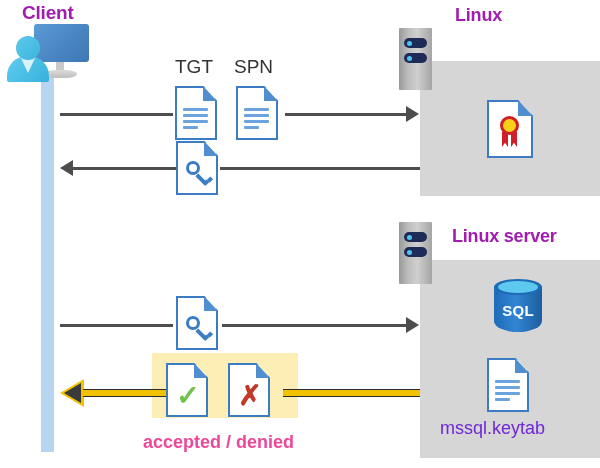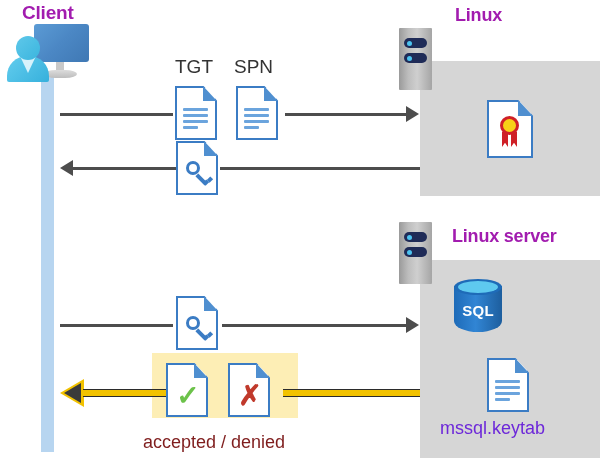--- a/index.html
+++ b/index.html
@@ -57,21 +57,22 @@
     left: 440px;
     top: 418px;
     font-size: 18px;
     color: #6d28d9;
     font-family: "Liberation Sans", sans-serif;
   }
   #verdict-label {
     left: 143px;
     top: 432px;
     font-size: 18px;
-    color: #7f1d1d;
+    color: #ec4899;
+    font-weight: bold;
   }
 
   
   .doc-caption {
     font-size: 19px;
     color: #333333;
   }
   #tgt-caption { left: 175px; top: 56px; }
   #spn-caption { left: 234px; top: 56px; }
 
@@ -265,21 +266,21 @@
   .ribbon-l, .ribbon-r {
     position: absolute;
     top: 32px;
     width: 6px; height: 15px;
     background: #cf2027;
   }
   .ribbon-l { left: 15px; clip-path: polygon(0 0,100% 0,100% 100%,50% 72%,0 100%); }
   .ribbon-r { left: 24px; clip-path: polygon(0 0,100% 0,100% 100%,50% 72%,0 100%); }
 
   
-  #sql-icon { left: 452px; top: 278px; width: 52px; height: 62px; }
+  #sql-icon { left: 492px; top: 278px; width: 52px; height: 62px; }
   .cyl-body {
     position: absolute;
     left: 2px; top: 8px;
     width: 48px; height: 46px;
     background: linear-gradient(to right,#1e6bb8 0%,#3185d4 45%,#1d5e9e 100%);
     border-radius: 0 0 24px 24px / 0 0 11px 11px;
   }
   .cyl-top {
     position: absolute;
     left: 2px; top: 1px;

